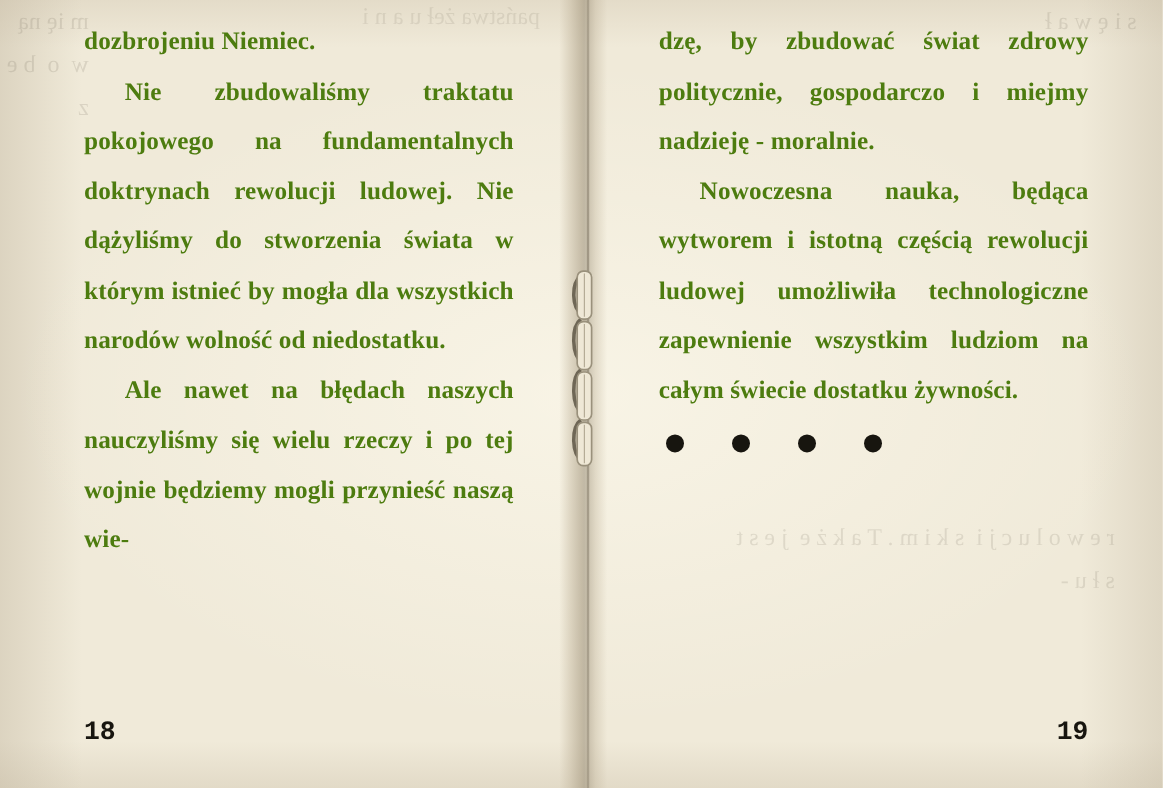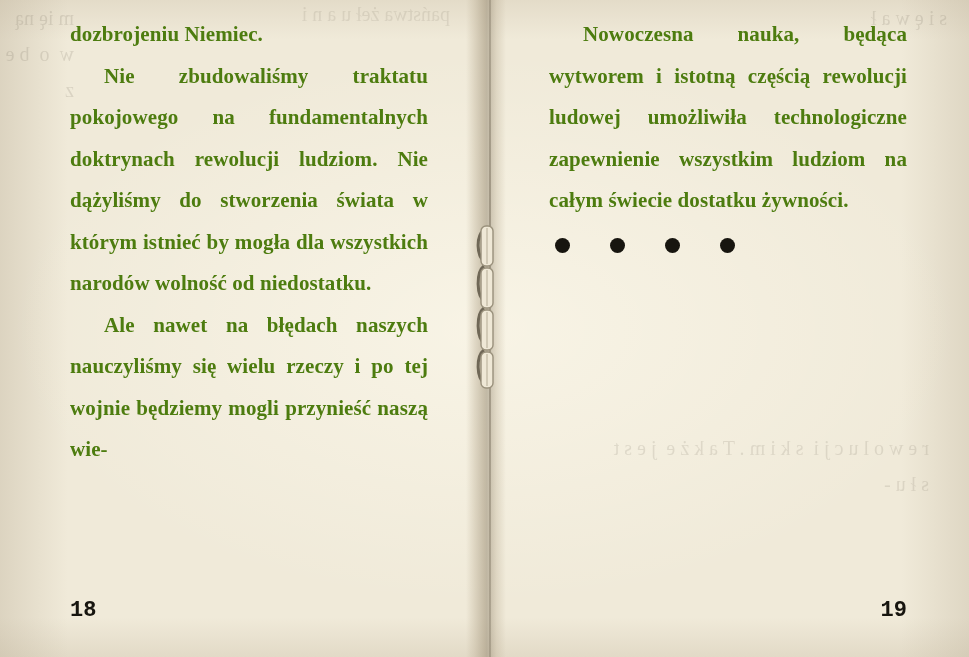--- a/index.html
+++ b/index.html
@@ -183,28 +183,29 @@
   <div class="paper-grain"></div>
 
   <div class="showthrough left">m ię ną w  o  b e z</div>
   <div class="showthrough right">s i ę w a ł</div>
   <div class="showthrough top-left">państwa żeł u a n i</div>
   <div class="showthrough mid-right">r e w o l u c j i  s k i m . T a k ż e  j e s t  s ł u -</div>
 
   <div class="page left">
     <div class="text-block">
       <p>dozbrojeniu Niemiec.</p>
-      <p class="indent">Nie zbudowaliśmy traktatu pokojowego na fundamentalnych doktrynach rewolucji ludziom. Nie dążyliśmy do stworzenia świata w którym istnieć by mogła dla wszystkich narodów wolność od niedostatku.</p>
+      <p class="indent">Nie zbudowaliśmy traktatu pokojowego na fundamentalnych doktrynach rewolucji ludowej. Nie dążyliśmy do stworzenia świata w którym istnieć by mogła dla wszystkich narodów wolność od niedostatku.</p>
       <p class="indent">Ale nawet na błędach naszych nauczyliśmy się wielu rzeczy i po tej wojnie będziemy mogli przynieść naszą wie-</p>
     </div>
   </div>
   <div class="page-number left">18</div>
 
   <div class="page right">
     <div class="text-block">
+      <p>dzę, by zbudować świat zdrowy politycznie, gospodarczo i miejmy nadzieję - moralnie.</p>
       <p class="indent">Nowoczesna nauka, będąca wytworem i istotną częścią rewolucji ludowej umożliwiła technologiczne zapewnienie wszystkim ludziom na całym świecie dostatku żywności.</p>
       <div class="dot-divider">
         <span class="dot"></span>
         <span class="dot"></span>
         <span class="dot"></span>
         <span class="dot"></span>
       </div>
     </div>
   </div>
   <div class="page-number right">19</div>

